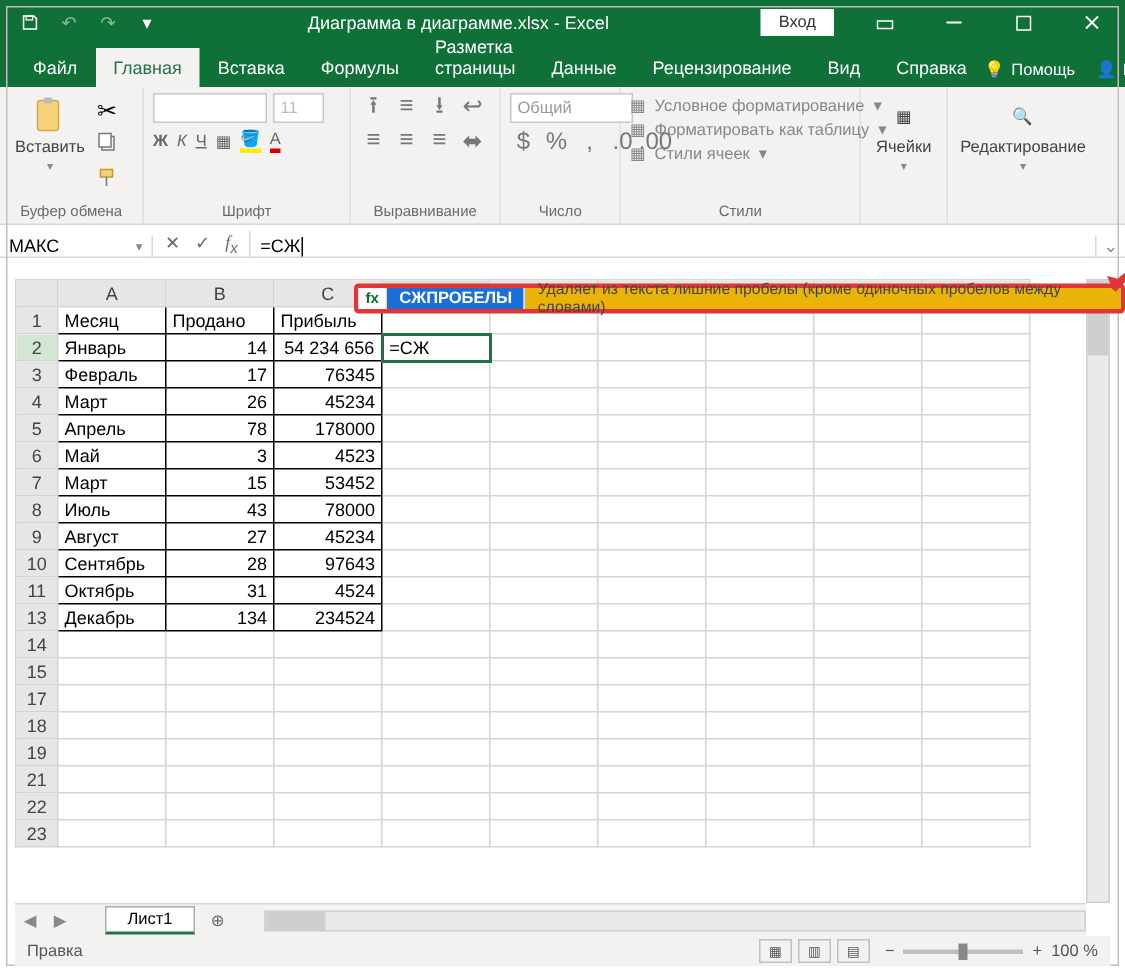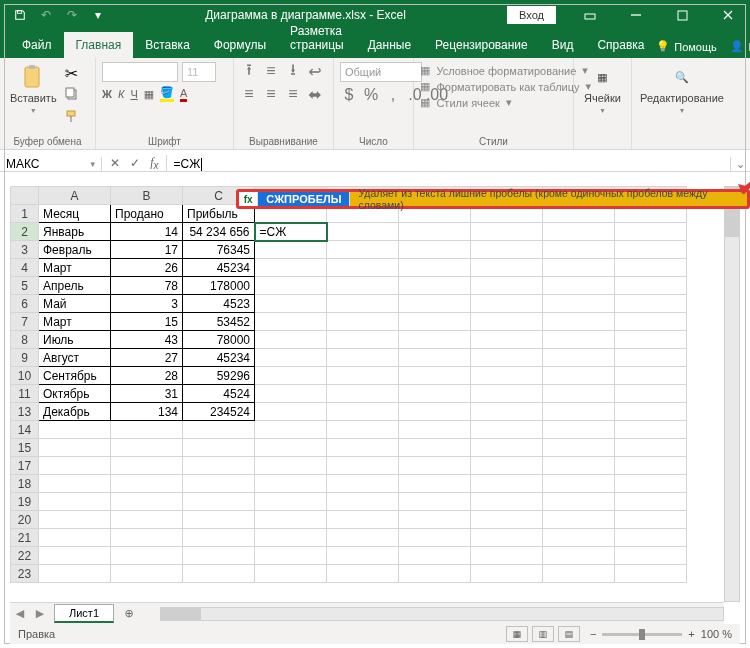--- a/index.html
+++ b/index.html
@@ -61,21 +61,21 @@
 .grid .corner { background: #e6e6e6; width: 28px; }
 .grid td.num { text-align: right; }
 .grid td.txt { text-align: left; }
 .databorder { border: 1px solid #000 !important; }
 .activecell { border: 2px solid #217346 !important; position: relative; }
 .rowh.sel, .colh.sel { background: #d3e5d3; }
 
 
 .sheetbar { position: absolute; left: 10px; right: 26px; bottom: 24px; height: 22px; border-top: 1px solid #d6d6d6; display: flex; align-items: center; font-size: 11px; background: #f3f2f1; }
 .sheetbar .navbtn { width: 20px; text-align: center; color: #888; }
-.sheetbar .sheet { background: #fff; border: 1px solid #ababab; border-bottom: 2px solid #217346; padding: 2px 14px; margin-left: 4px; }
+.sheetbar .sheet { background: #fff; border: 1px solid #ababab; border-bottom: 2px solid #217346; padding: 2px 14px; margin-left: 20px; }
 .sheetbar .addsheet { width: 22px; height: 22px; display: flex; align-items: center; justify-content: center; color: #666; border: 1px solid transparent; margin-left: 4px; border-radius: 50%; }
 .sheetbar .hscroll { flex: 1; margin-left: 20px; height: 14px; background: #e9e9e9; border: 1px solid #d0d0d0; position: relative; }
 .sheetbar .hscroll .thumb { position: absolute; left: 0; top: 0; bottom: 0; width: 40px; background: #cfcfcf; }
 
 
 .status { position: absolute; left: 10px; right: 10px; bottom: 4px; height: 20px; background: #f3f2f1; display: flex; align-items: center; font-size: 11px; color: #555; padding: 0 8px; }
 .status .spacer { flex: 1; }
 .status .viewbtn { width: 22px; height: 16px; border: 1px solid #c0c0c0; margin-left: 4px; display: inline-flex; align-items: center; justify-content: center; font-size: 9px; }
 .status .zoom { display: flex; align-items: center; gap: 6px; margin-left: 10px; }
 .status .slider { width: 80px; height: 3px; background: #c0c0c0; position: relative; }
@@ -398,21 +398,21 @@
           <td class="txt"></td>
           <td class="txt"></td>
           <td class="txt"></td>
           <td class="txt"></td>
           <td class="txt"></td>
         </tr>
         <tr>
           <th class="rowh ">10</th>
           <td class="txt databorder">Сентябрь</td>
           <td class="num databorder">28</td>
-          <td class="num databorder">59296</td>
+          <td class="num databorder">97643</td>
           <td class="txt"></td>
           <td class="txt"></td>
           <td class="txt"></td>
           <td class="txt"></td>
           <td class="txt"></td>
           <td class="txt"></td>
         </tr>
         <tr>
           <th class="rowh ">11</th>
           <td class="txt databorder">Октябрь</td>
@@ -480,32 +480,20 @@
           <td class="txt"></td>
           <td class="txt"></td>
           <td class="txt"></td>
           <td class="txt"></td>
           <td class="txt"></td>
           <td class="txt"></td>
           <td class="txt"></td>
         </tr>
         <tr>
           <th class="rowh ">19</th>
-          <td class="txt"></td>
-          <td class="txt"></td>
-          <td class="txt"></td>
-          <td class="txt"></td>
-          <td class="txt"></td>
-          <td class="txt"></td>
-          <td class="txt"></td>
-          <td class="txt"></td>
-          <td class="txt"></td>
-        </tr>
-        <tr>
-          <th class="rowh ">20</th>
           <td class="txt"></td>
           <td class="txt"></td>
           <td class="txt"></td>
           <td class="txt"></td>
           <td class="txt"></td>
           <td class="txt"></td>
           <td class="txt"></td>
           <td class="txt"></td>
           <td class="txt"></td>
         </tr>

